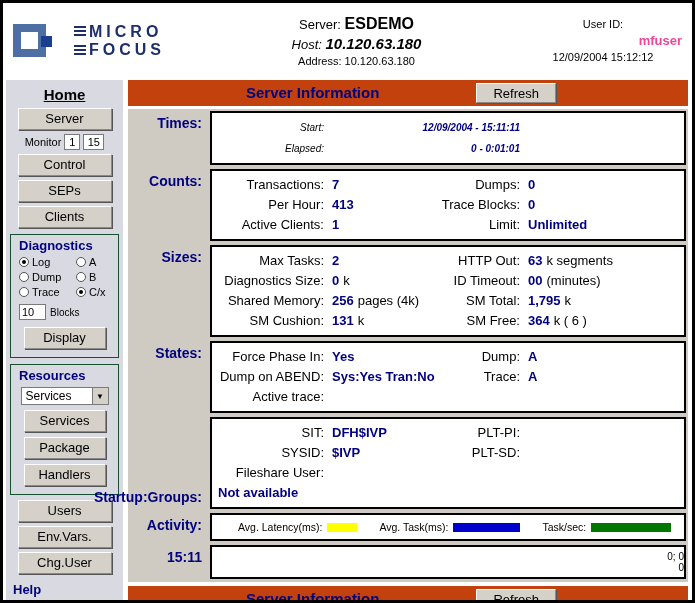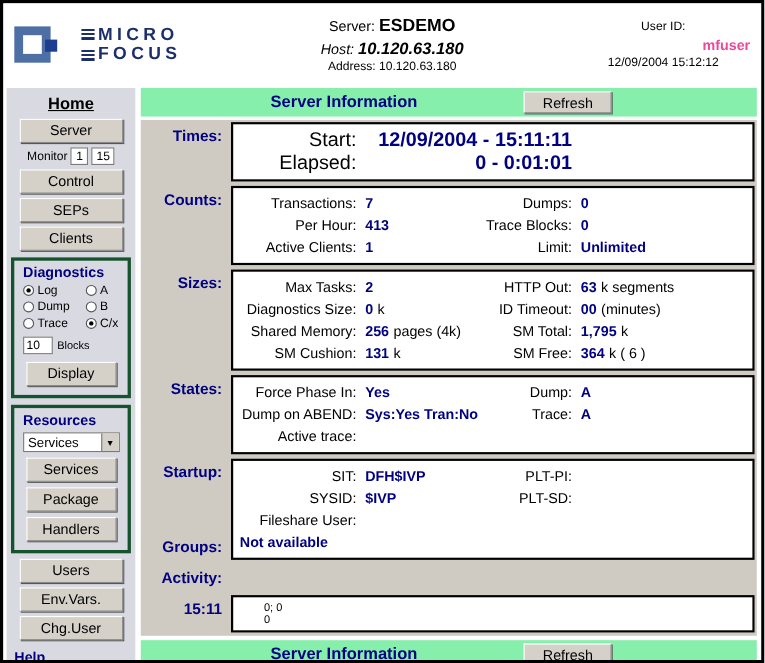--- a/index.html
+++ b/index.html
@@ -33,63 +33,63 @@
 
   
   .sidebar { width:117px; flex-shrink:0; background:#d9d9e1; padding:3px 2px; overflow:hidden; }
   .home { display:block; text-align:center; font-weight:bold; font-size:15px; text-decoration:underline; color:#000; margin:3px 0 5px; cursor:pointer; }
   .sbtn { display:block; width:94px; margin:4px auto; padding:2px 0 3px; background:#d5d1c9; color:#000;
           border:1px solid #8a8a8a; border-top-color:#fff; border-left-color:#fff;
           box-shadow:1px 1px 0 #555; font-size:13px; font-family:inherit; cursor:pointer; text-align:center; }
   .monitor-row { display:flex; align-items:center; justify-content:center; gap:3px; font-size:11px; margin:3px 0; }
   .mon-box { width:16px; height:16px; border:1px solid #7a7a7a; background:#fff; font-size:11px; text-align:center; padding:0; font-family:inherit; }
   .mon-box2 { width:21px; }
-  .group-box { border:3px solid #14532d; margin:6px 2px 5px; padding:2px 2px 4px; }
+  .group-box { border:1px solid #14532d; margin:6px 2px 5px; padding:2px 2px 4px; }
   .group-title { color:#000080; font-weight:bold; font-size:13px; padding:1px 0 2px 6px; }
   .radio-grid { display:grid; grid-template-columns:57px 1fr; row-gap:3px; padding:1px 2px 2px 6px; font-size:11px; }
   .radio-item { display:flex; align-items:center; gap:3px; cursor:pointer; }
   .radio-dot { width:10px; height:10px; border-radius:50%; border:1px solid #555; background:#fff; position:relative; flex-shrink:0; }
   .radio-dot.checked::after { content:""; position:absolute; left:2px; top:2px; width:4px; height:4px; border-radius:50%; background:#000; }
   .blocks-row { display:flex; align-items:center; gap:4px; padding:4px 0 2px 6px; }
   .blocks-input { width:27px; height:16px; border:1px solid #7a7a7a; background:#fff; font-size:11px; padding:0 2px; font-family:inherit; }
   .blocks-label { font-size:10px; }
   .group-box .sbtn { width:82px; margin-top:5px; }
   .select { width:88px; height:18px; margin:2px auto 4px; background:#fff; border:1px solid #7a7a7a; display:flex; align-items:center; font-size:12px; padding-left:4px; cursor:pointer; }
   .select-arrow { margin-left:auto; width:16px; height:16px; background:#d5d1c9; border-left:1px solid #7a7a7a; display:flex; align-items:center; justify-content:center; font-size:8px; color:#000; }
   .select-arrow::after { content:"▼"; }
   .help-area { margin-top:8px; padding-left:5px; }
   .help-label { color:#000080; font-weight:bold; font-size:13px; }
 
   
   .main { flex:1; display:flex; flex-direction:column; min-width:0; }
-  .titlebar { height:26px; flex-shrink:0; background:#86efac; position:relative; }
+  .titlebar { height:26px; flex-shrink:0; background:#c2410c; position:relative; }
   .titlebar-title { position:absolute; left:118px; top:4px; color:#000080; font-weight:bold; font-size:15px; }
   .refresh-btn { position:absolute; right:132px; top:3px; height:20px; padding:0 16px; background:#d5d1c9;
                  border:1px solid #8a8a8a; border-top-color:#fff; border-left-color:#fff;
                  box-shadow:1px 1px 0 #555; font-size:13px; font-family:inherit; cursor:pointer; }
   .rows { background:#cfcbc3; padding:2px 2px 3px; margin-top:3px; display:flex; flex-direction:column; gap:4px; }
   .row { display:flex; }
   .row-label { width:80px; flex-shrink:0; color:#000080; font-weight:bold; font-size:14px; text-align:right; padding:4px 8px 4px 0; }
-  .row-label.cols { display:flex; flex-direction:column; justify-content:space-between; align-items:flex-end; }
+  .row-label.cols { display:flex; flex-direction:row; justify-content:flex-end; align-items:flex-end; }
   .row-box { flex:1; background:#fff; border:2px solid #000; padding:4px 6px 4px 0; min-width:0; }
   .g-line { display:grid; grid-template-columns:112px 112px 84px 1fr; line-height:20px; font-size:13px; }
-  .t-line { display:grid; grid-template-columns:112px 196px 1fr; line-height:21px; font-size:18px; }
+  .t-line { display:grid; grid-template-columns:112px 196px 1fr; line-height:21px; font-size:10px;font-style:italic; }
   .gl { text-align:right; color:#000; }
   .gv { color:#000080; font-weight:bold; padding-left:8px; white-space:nowrap; }
   .gv-right { color:#000080; font-weight:bold; text-align:right; white-space:nowrap; }
   .unit { color:#000; font-weight:normal; margin-left:4px; }
   .notavail { color:#000080; font-weight:bold; font-size:13px; line-height:20px; padding-left:6px; }
   .activity-box { display:flex; align-items:center; gap:22px; padding:6px 4px 6px 26px; }
   .legend-item { display:flex; align-items:center; gap:5px; font-size:10.5px; }
   .legend-bar { height:9px; display:inline-block; }
   .legend-item:nth-child(1) .legend-bar { width:30px; }
   .legend-item:nth-child(2) .legend-bar { width:67px; }
   .legend-item:nth-child(3) .legend-bar { width:80px; }
   .history-box { padding:4px 0 4px 28px; }
-  .hist-line { font-size:10px; line-height:11px; color:#000; }
+  .hist-line { font-size:10px; line-height:11px; color:#000;text-align:right; }
   .bottombar { margin-top:4px; }
   .bottom-spacer { flex:1; background:#fff; }
 </style>
 </head>
 <body>
 
 <div class="page">
 
   <div class="header">
     <div class="logo">
@@ -316,20 +316,34 @@
               <span class="gv"></span>
               <span class="gl"></span>
               <span class="gv"></span>
             </div>
             <div class="notavail">Not available</div>
           </div>
         </div>
 
         <div class="row">
           <div class="row-label">Activity:</div>
+          <div class="row-box activity-box">
+            <span class="legend-item">
+              <span>Avg. Latency(ms):</span>
+              <span class="legend-bar" style="background: rgb(255, 255, 0);"></span>
+            </span>
+            <span class="legend-item">
+              <span>Avg. Task(ms):</span>
+              <span class="legend-bar" style="background: rgb(0, 0, 204);"></span>
+            </span>
+            <span class="legend-item">
+              <span>Task/sec:</span>
+              <span class="legend-bar" style="background: rgb(0, 119, 0);"></span>
+            </span>
+          </div>
         </div>
 
         <div class="row">
           <div class="row-label">15:11</div>
           <div class="row-box history-box">
             <div class="hist-line">0;  0</div>
             <div class="hist-line">0</div>
           </div>
         </div>
 

